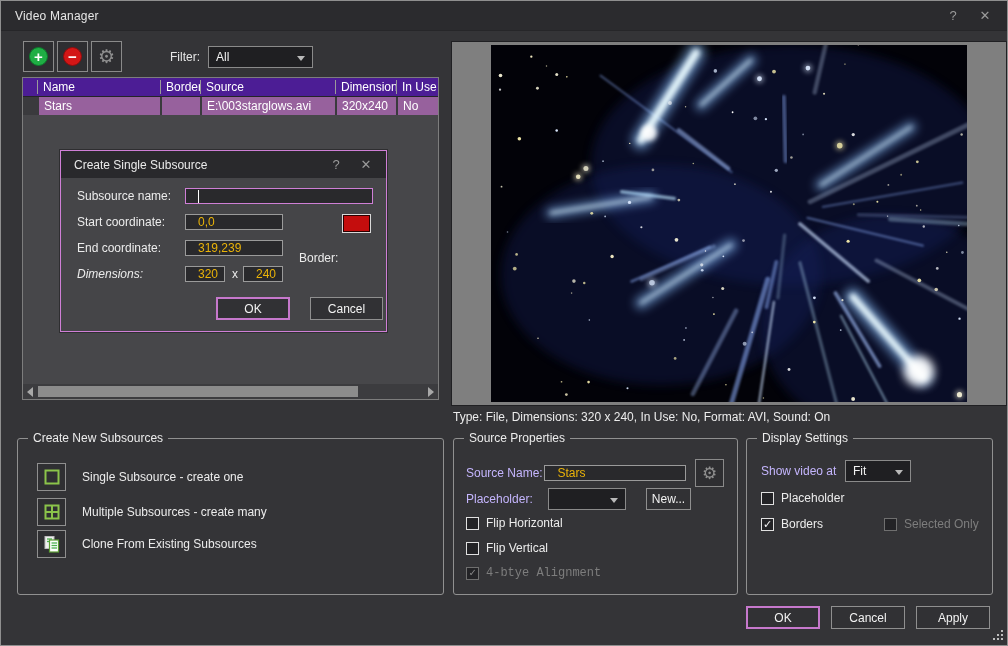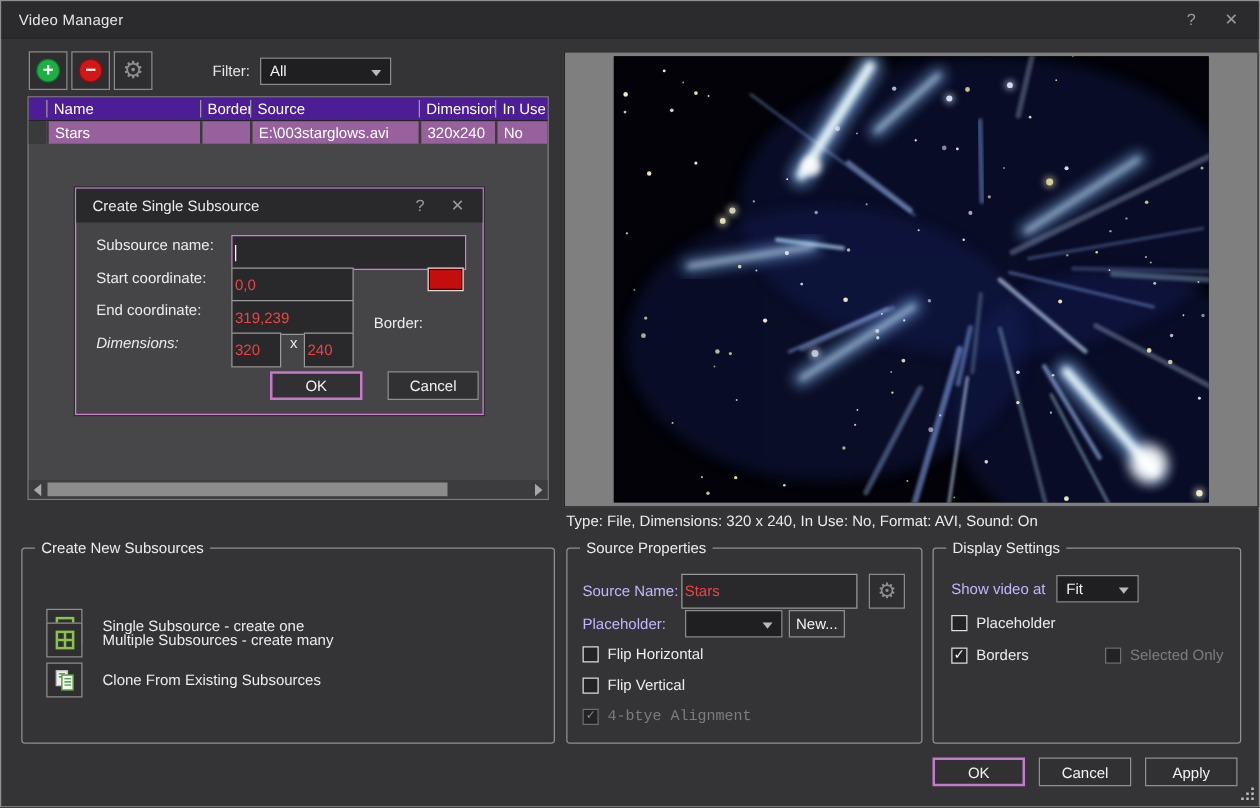--- a/index.html
+++ b/index.html
@@ -20,21 +20,21 @@
   .circle-green{ background:#1fae44; border:1px solid #0c7c2c; }
   .circle-red{ background:#d31616; border:1px solid #8e0d0d; }
   .gear{ color:#8f8f8f; font-size:19px; line-height:1; font-family:"DejaVu Sans", sans-serif; }
   .gear.small{ font-size:17px; }
   .filter-wrap{ display:flex; align-items:center; margin-left:45px; }
   .filter-wrap .lbl{ margin-right:8px; color:#e6e6e6; }
 
   
   .dropdown{ position:relative; height:22px; background:#1f1f22; border:1px solid #8a8a8a; color:#f2f2f2; display:flex; align-items:center; padding:0 8px 0 7px; }
   .dd-arrow{ position:absolute; right:7px; top:9px; width:0; height:0; border-left:4px solid transparent; border-right:4px solid transparent; border-top:5px solid #b9b9b9; }
-  .textbox{ height:28px; background:#29292c; border:1px solid #9a9a9a; color:#ef4444; display:flex; align-items:center; padding:0 2px; }
+  .textbox{ height:16px; background:#29292c; border:1px solid #9a9a9a; color:#eab308; display:flex; align-items:center; padding:0 12px; }
   .btn{ height:23px; background:#313134; border:1px solid #8f8f8f; color:#f2f2f2; display:flex; align-items:center; justify-content:center; font-size:12px; }
   .btn.accent{ border:2px solid #c678cc; }
   .cb{ width:13px; height:13px; border:1px solid #e0e0e0; background:#232326; display:inline-flex; align-items:center; justify-content:center; flex:0 0 13px; }
   .cb.checked::after{ content:"✓"; color:#f5f5f5; font-size:11px; line-height:1; }
   .cb.disabled{ border-color:#6f6f6f; }
   .cb.disabled.checked::after{ color:#8a8a8a; }
   .cb-row{ display:flex; align-items:center; gap:7px; }
   .dim-text{ color:#7d7d7d; }
 
   
@@ -300,21 +300,21 @@
         <circle cx="94.91755527537316" cy="123.42878036317416" r="4.522790042861124" fill="#f7f3d8" opacity="0.5" filter="url(#b2)"></circle>
         <circle cx="94.91755527537316" cy="123.42878036317416" r="2.52" fill="#f7f3d8" opacity="0.76"></circle>
         <circle cx="82.93293550703675" cy="236.10193427279592" r="1.80" fill="#f7f3d8" opacity="0.73"></circle>
         <circle cx="179.01451348140836" cy="57.970090105198324" r="1.94" fill="#ffffff" opacity="0.57"></circle>
       </svg>
   </div>
   <div class="info-line">Type: File, Dimensions: 320 x 240, In Use: No, Format: AVI, Sound: On</div>
 
   <div class="group g-create">
     <span class="legend">Create New Subsources</span>
-    <div class="create-item" style="top:24px;margin-top:24px;">
+    <div class="create-item" style="top:24px;">
       <span class="icon-btn">
         <svg width="20" height="20" viewBox="0 0 20 20">
           <rect x="3.5" y="3.5" width="13" height="13" fill="none" stroke="#8bc34a" stroke-width="2"></rect>
         </svg>
       </span>
       <span class="lbl">Single Subsource - create one</span>
     </div>
     <div class="create-item" style="top:59px;">
       <span class="icon-btn">
         <svg width="20" height="20" viewBox="0 0 20 20">
@@ -351,21 +351,21 @@
       <span class="tool-btn" style="width:30px; height:28px; margin-left:9px;">
         <span class="gear small">⚙</span>
       </span>
     </div>
     <div class="drow" style="left:12px; top:49px;">
       <span class="sp-label" style="width:82px;">Placeholder:</span>
       <div class="dropdown" style="width:78px;">
         <span></span>
         <span class="dd-arrow"></span>
       </div>
-      <span class="btn" style="width:45px; height:22px; margin-left:5px;">New...</span>
+      <span class="btn" style="width:45px; height:22px; margin-left:20px;">New...</span>
     </div>
     <div class="drow cb-row" style="left:12px; top:77px;">
       <span class="cb"></span>
       <span>Flip Horizontal</span>
     </div>
     <div class="drow cb-row" style="left:12px; top:102px;">
       <span class="cb"></span>
       <span>Flip Vertical</span>
     </div>
     <div class="drow cb-row" style="left:12px; top:127px;font-family:Liberation Mono, monospace;">

